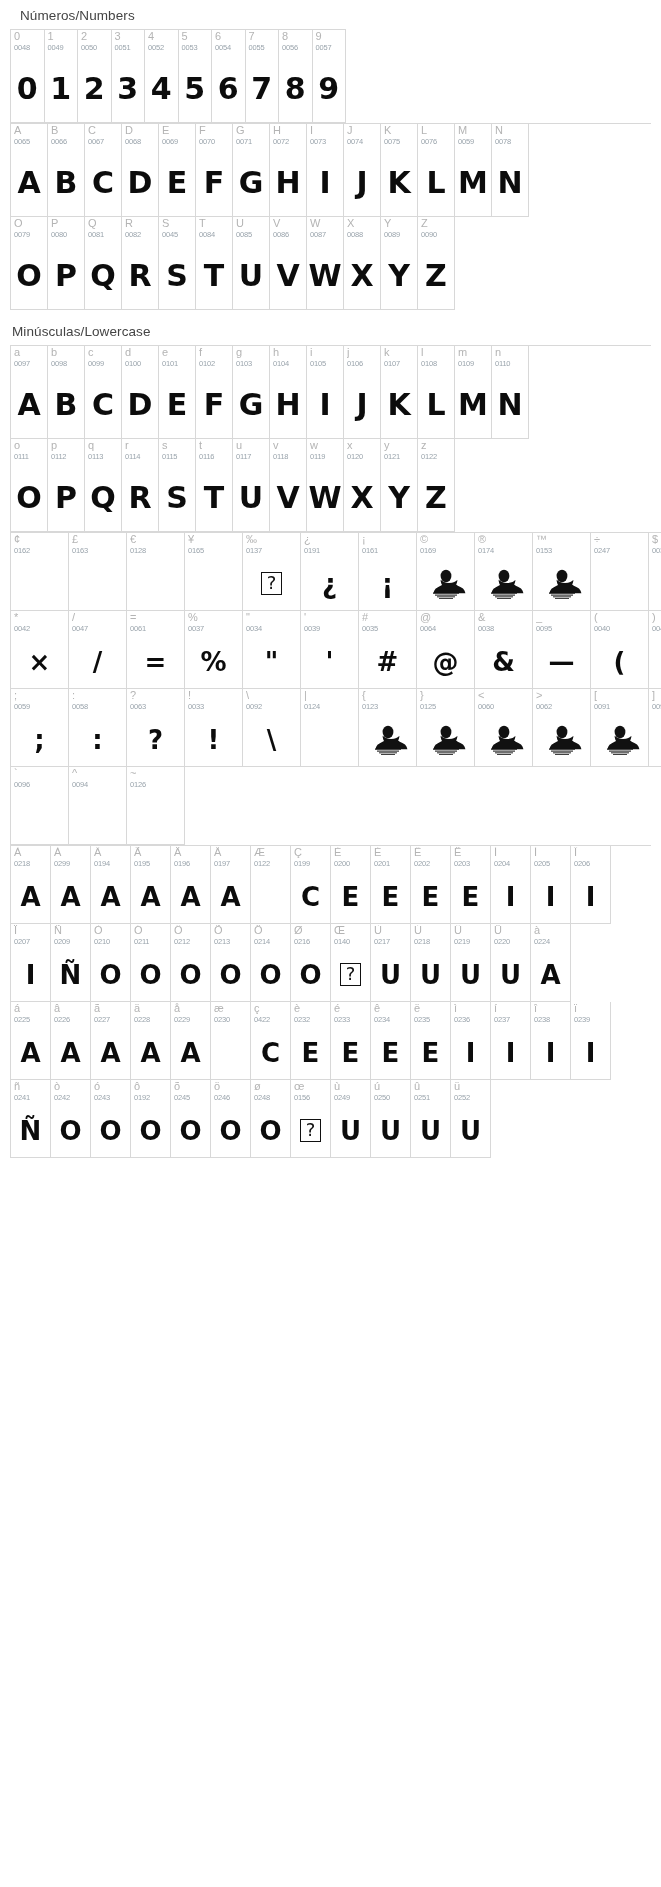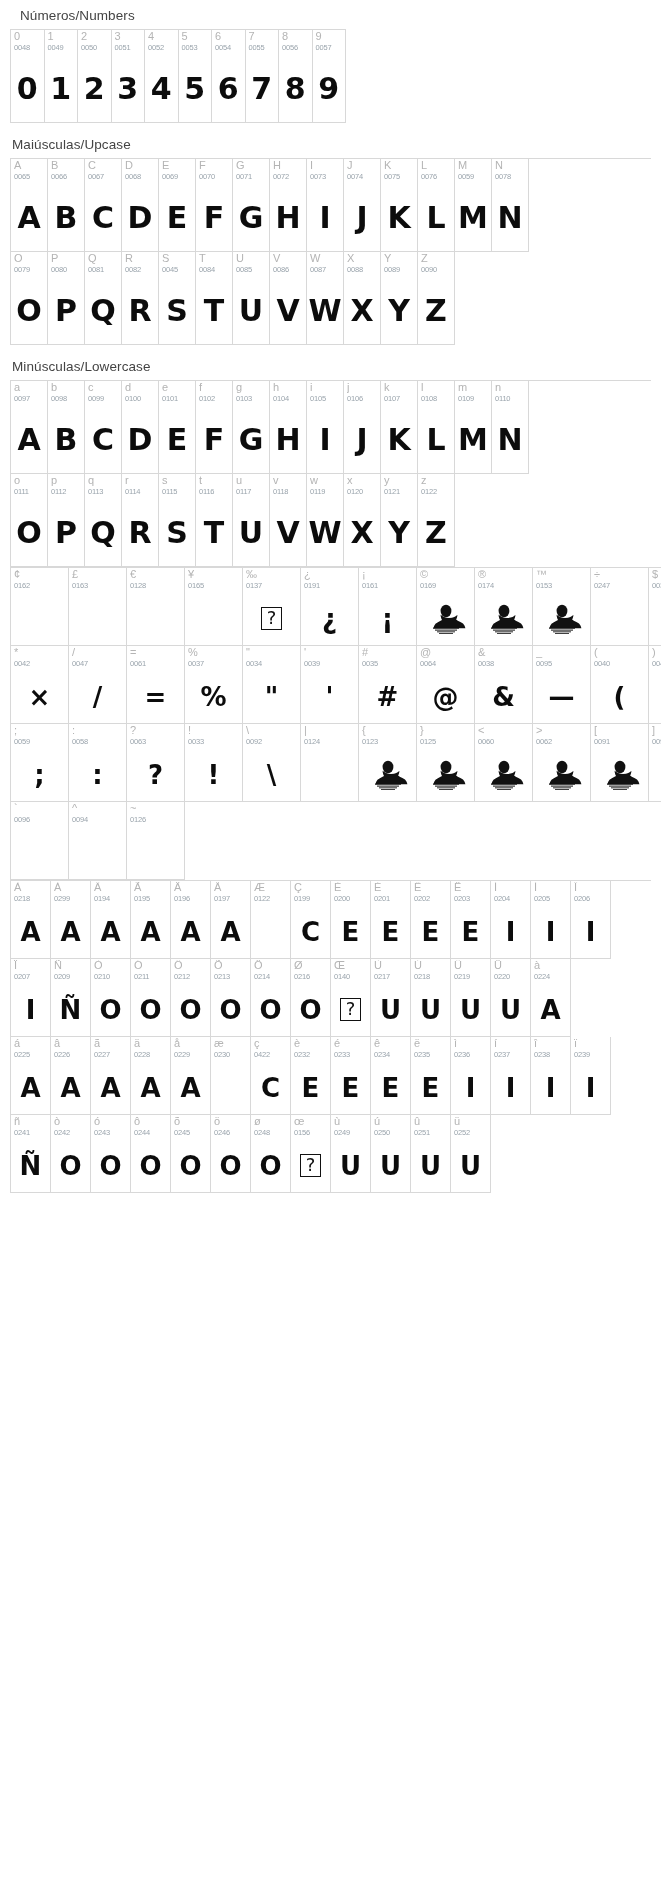--- a/index.html
+++ b/index.html
@@ -199,21 +199,20 @@
           <div class="hdr">
             <span class="ch">9</span>
             <span class="code">0057</span>
           </div>
           <div class="glyph">
             <span>9</span>
           </div>
         </div>
       </div>
     </div>
-    <div class="section-title">Maiúsculas/Upcase</div>
     <div class="grid-block">
       <div style="display: flex; width: 100%;">
         <div class="cell w-up">
           <div class="hdr">
             <span class="ch">A</span>
             <span class="code">0065</span>
           </div>
           <div class="glyph">
             <span>A</span>
           </div>
@@ -1553,21 +1552,21 @@
             <span class="ch">ó</span>
             <span class="code">0243</span>
           </div>
           <div class="glyph">
             <span>O</span>
           </div>
         </div>
         <div class="cell w-acc">
           <div class="hdr">
             <span class="ch">ô</span>
-            <span class="code">0244</span>
+            <span class="code">0192</span>
           </div>
           <div class="glyph">
             <span>O</span>
           </div>
         </div>
         <div class="cell w-acc">
           <div class="hdr">
             <span class="ch">õ</span>
             <span class="code">0245</span>
           </div>

